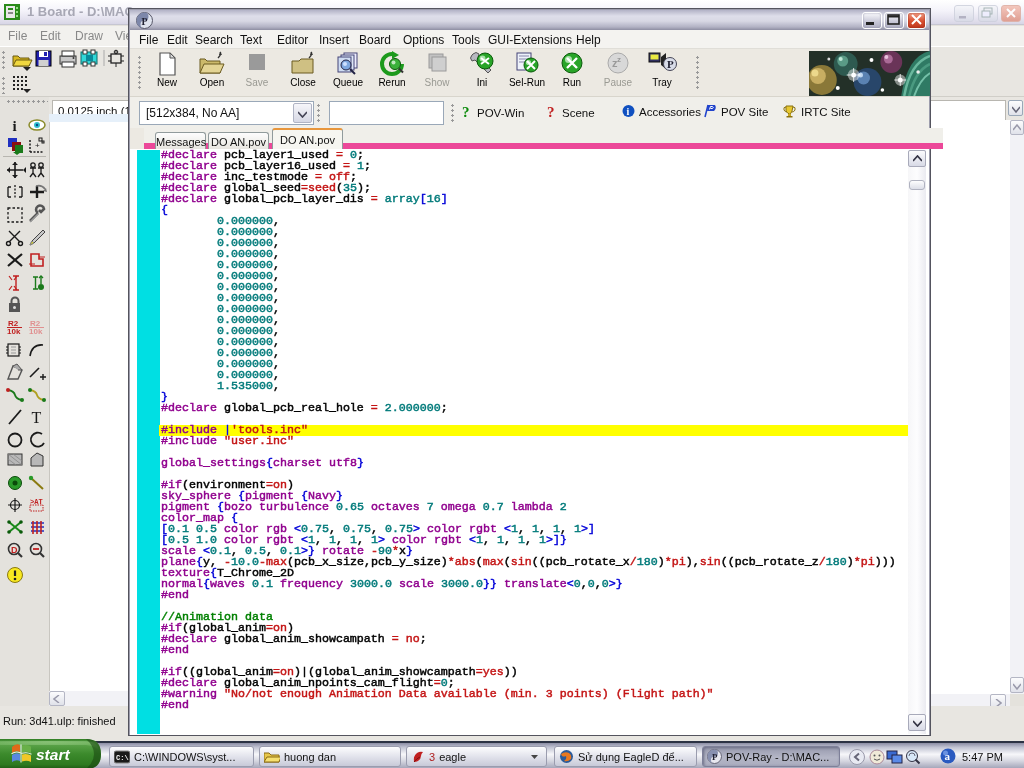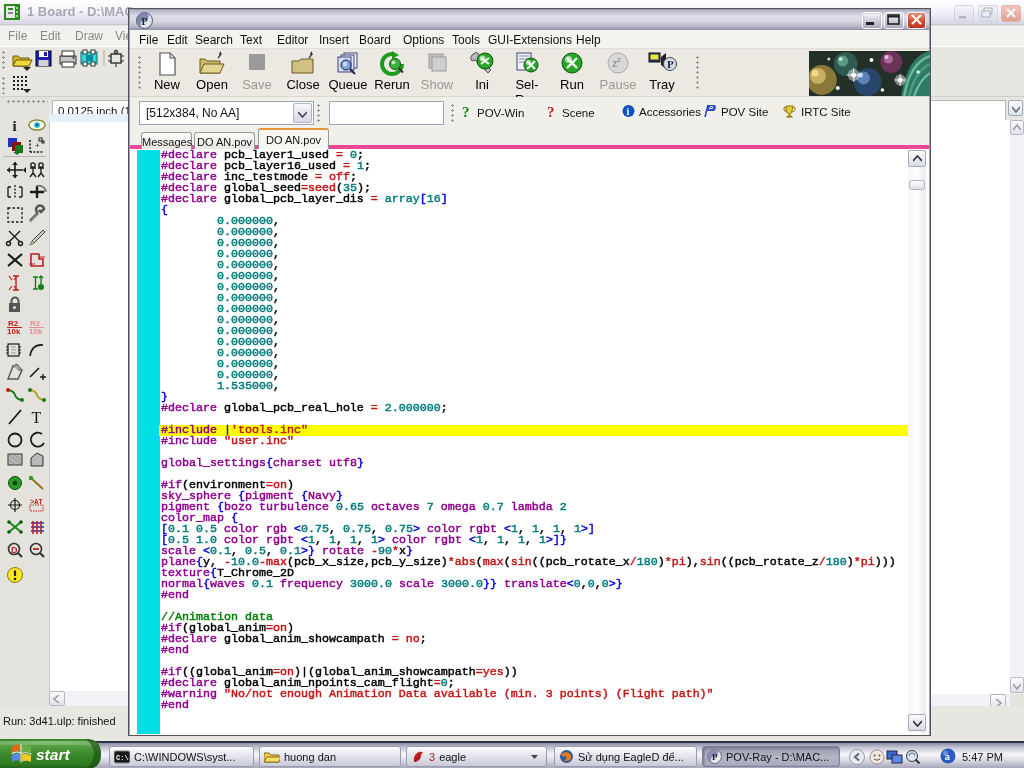--- a/index.html
+++ b/index.html
@@ -38,30 +38,30 @@
 #pov-title .txt { position:absolute; left:28px; top:2px; font-size:13.5px; font-weight:bold; color:#0a0a14; white-space:pre; }
 .wbtn { position:absolute; top:2px; width:20px; height:17px; border-radius:3px; border:1px solid #fff;
   background:linear-gradient(#fafafd,#c6c6d6 60%,#aeaec2); box-shadow:inset 0 0 2px #8888a0; }
 .wbtn.cls { background:linear-gradient(#f0a088,#d84f30 55%,#c03a20); box-shadow:inset 0 0 2px #902010; }
 #pov-menu { position:absolute; left:1px; top:21px; width:799px; height:19px; background:#f4f3f0; font-size:12px; color:#111; border-bottom:1px solid #e0ded8; }
 #pov-menu span { position:absolute; top:3px; }
 #pov-toolbar { position:absolute; left:1px; top:40px; width:799px; height:48px; background:#ece9e2; border-bottom:1px solid #d8d5cc; }
 .ti { position:absolute; top:2px; width:44px; text-align:center; }
 .tic { height:28px; }
 .tic svg { display:inline-block; }
-.til { font-size:13px; margin-top:-2px; }
+.til { font-size:10px; margin-top:-2px; }
 #pov-combo-row { position:absolute; left:1px; top:88px; width:799px; height:31px; background:#f0efea; }
 #combo { position:absolute; left:9px; top:4px; width:175px; height:24px; background:#fff; border:1px solid #9aa8b8; font-size:12px; color:#111; }
 #combo .t { position:absolute; left:6px; top:4px; }
 #combo .btn { position:absolute; right:1px; top:1px; width:19px; height:20px; background:linear-gradient(#f6f6fa,#d6d8e4); border:1px solid #b0b4c4; border-radius:2px; }
 #combo .btn svg { display:block; margin:6px auto; }
 #inputbox { position:absolute; left:199px; top:4px; width:115px; height:24px; background:#fff; border:1px solid #9aa8b8; }
 .lk { position:absolute; top:7px; font-size:11.5px; color:#111; }
 .lk svg { vertical-align:-2px; margin-right:4px; }
-#pov-tabs { position:absolute; left:1px; top:119px; width:799px; height:21px; background:#f0efea; border-bottom:4px solid #ec4899; }
+#pov-tabs { position:absolute; left:15px; top:119px; width:799px; height:21px; background:#f0efea; border-bottom:6px solid #ec4899; }
 .tab { position:absolute; top:4px; height:17px; background:linear-gradient(#fdfdfd,#e8e6e0); border:1px solid #919b9c; border-bottom:0; border-radius:3px 3px 0 0; font-size:11px; color:#111; text-align:center; padding-top:3px; }
 .tab.act { top:0px; height:21px; background:#f6f6f1; border-top:2px solid #e8963c; padding-top:4px; font-size:11px; z-index:2; }
 #pov-edit { position:absolute; left:1px; top:140px; width:799px; height:586px; background:#fff; }
 #margin { position:absolute; left:7px; top:1px; width:23px; height:584px; background:#00dfe3; }
 #codeblock { position:absolute; left:31px; top:1px; width:747px; }
 #codeblock > div { height:11px; line-height:11px; font-family:"Liberation Mono", monospace;
   font-size:11.666px; font-weight:normal; -webkit-text-stroke:0.45px; letter-spacing:0; color:#000; white-space:pre; }
 #codeblock i { font-style:normal; }
 #codeblock .hl { background:#ffff00; margin-left:-2px; padding-left:2px; }
 .k { color:#90008e; } .n { color:#007a7a; } .r { color:#c41414; }

